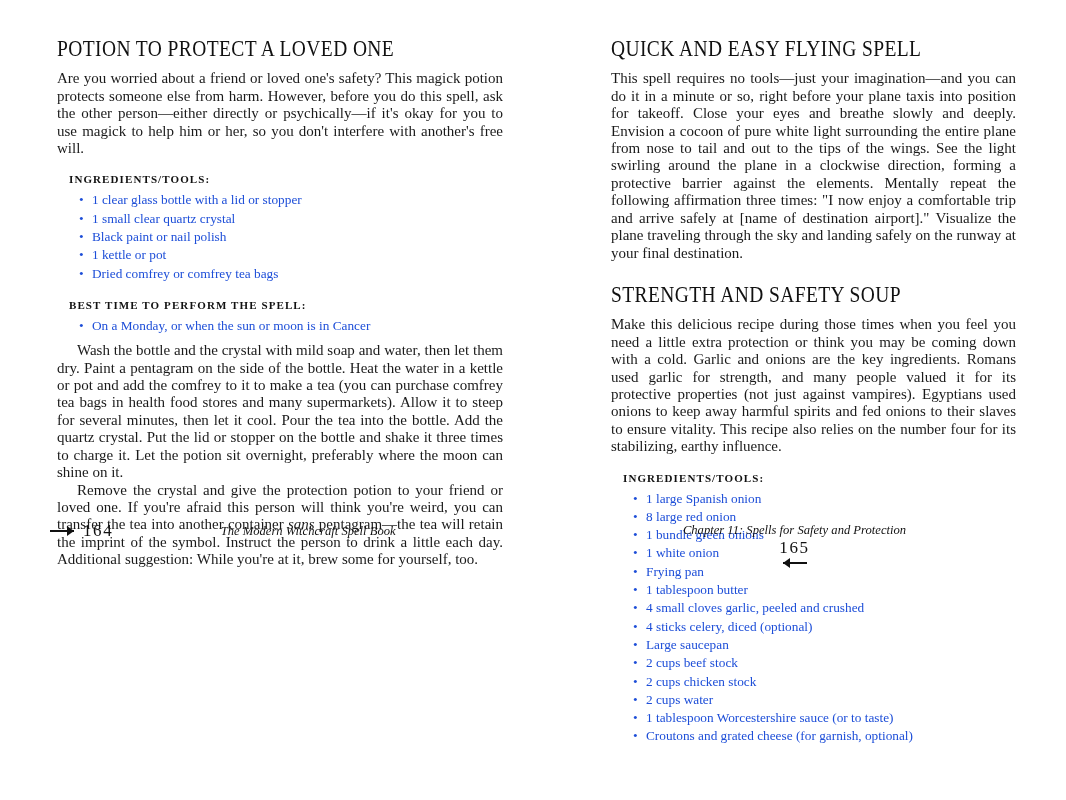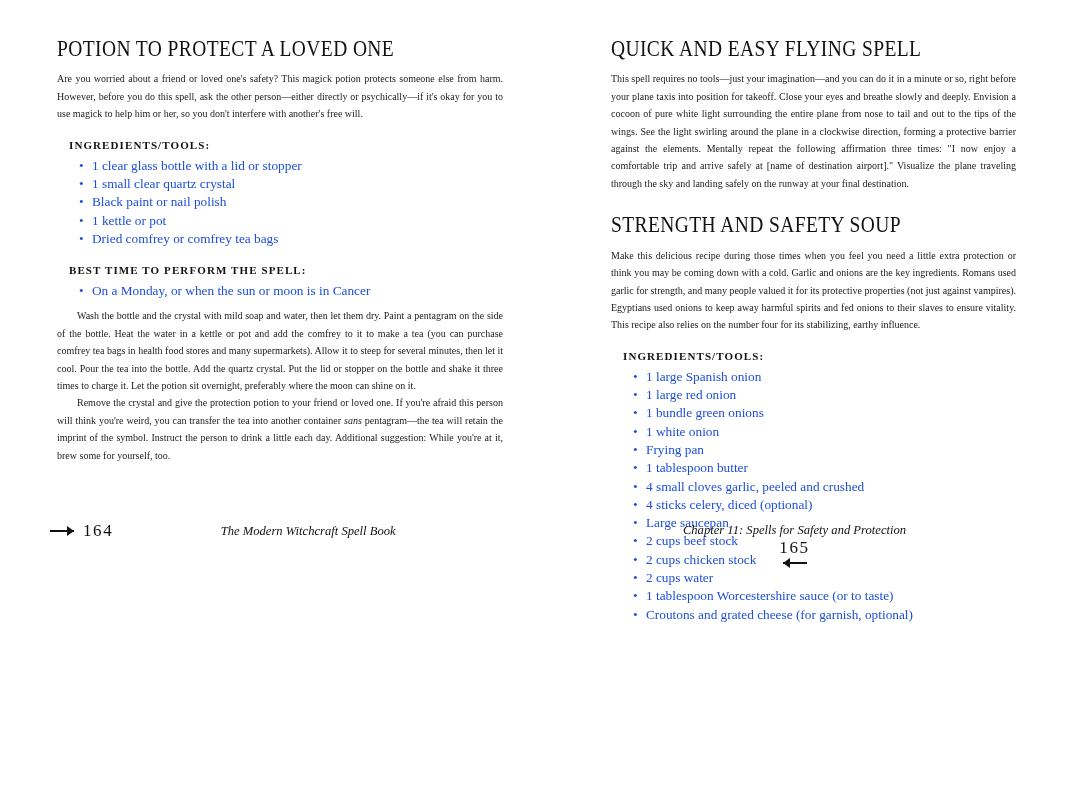--- a/index.html
+++ b/index.html
@@ -40,21 +40,21 @@
     margin: 0 0 9px 0;
     line-height: 1.1;
     transform: scaleY(1.18);
     transform-origin: left bottom;
     color: #111111;
   }
   .section-title.second {
     margin-top: 24px;
   }
   p.body {
-    font-size: 10px;
+    font-size: 15px;
     line-height: 17.4px;
     margin: 0 0 0 0;
     text-align: justify;
     text-justify: inter-word;
     hyphens: auto;
     color: #1a1a1a;
   }
   p.body + p.body {
     text-indent: 20px;
     font-family: Liberation Serif, serif;
@@ -198,21 +198,21 @@
   <div class="page right">
     <h1 class="section-title">QUICK AND EASY FLYING SPELL</h1>
     <p class="body">This spell requires no tools—just your imagination—and you can do it in a minute or so, right before your plane taxis into position for takeoff. Close your eyes and breathe slowly and deeply. Envision a cocoon of pure white light surrounding the entire plane from nose to tail and out to the tips of the wings. See the light swirling around the plane in a clockwise direction, forming a protective barrier against the elements. Mentally repeat the following affirmation three times: "I now enjoy a comfortable trip and arrive safely at [name of destination airport]." Visualize the plane traveling through the sky and landing safely on the runway at your final destination.</p>
 
     <h1 class="section-title second">STRENGTH AND SAFETY SOUP</h1>
     <p class="body">Make this delicious recipe during those times when you feel you need a little extra protection or think you may be coming down with a cold. Garlic and onions are the key ingredients. Romans used garlic for strength, and many people valued it for its protective properties (not just against vampires). Egyptians used onions to keep away harmful spirits and fed onions to their slaves to ensure vitality. This recipe also relies on the number four for its stabilizing, earthy influence.</p>
 
     <div class="subhead">Ingredients/Tools:</div>
     <ul class="list">
       <li>1 large Spanish onion</li>
-      <li>1 large red onion</li>
+      <li>8 large red onion</li>
       <li>1 bundle green onions</li>
       <li>1 white onion</li>
       <li>Frying pan</li>
       <li>1 tablespoon butter</li>
       <li>4 small cloves garlic, peeled and crushed</li>
       <li>4 sticks celery, diced (optional)</li>
       <li>Large saucepan</li>
       <li>2 cups beef stock</li>
       <li>2 cups chicken stock</li>
       <li>2 cups water</li>

